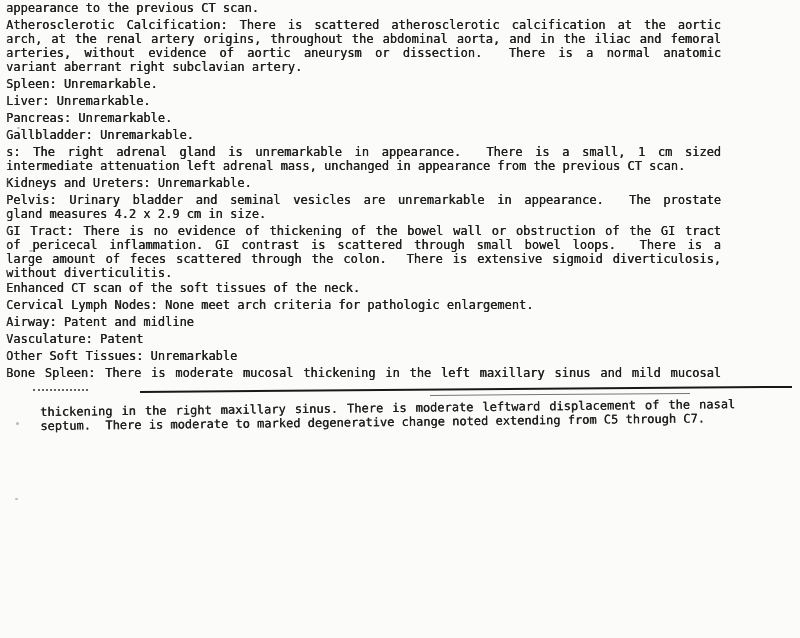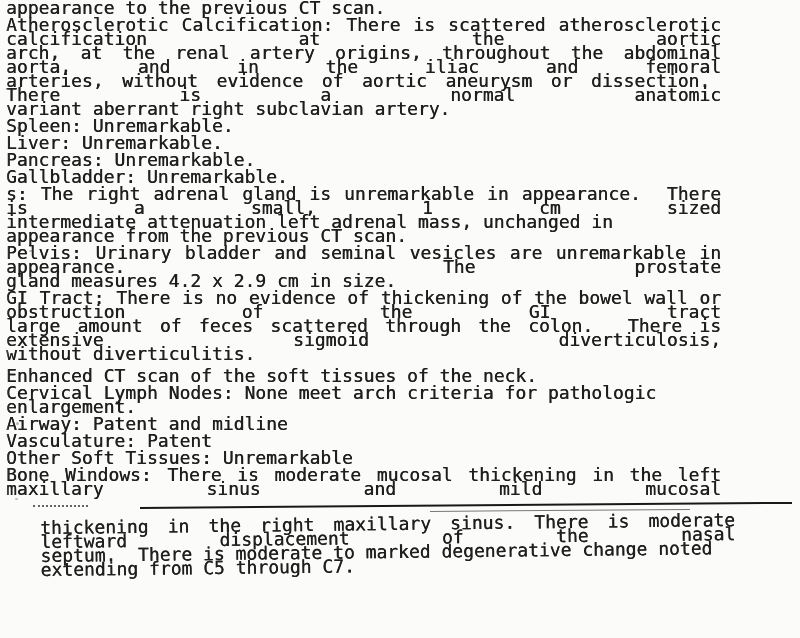--- a/index.html
+++ b/index.html
@@ -7,34 +7,34 @@
     padding: 0;
     width: 800px;
     height: 638px;
     overflow: hidden;
     background: #fbfbfa;
   }
   .page {
     position: absolute;
     inset: 0;
     font-family: "DejaVu Sans Mono", "Liberation Mono", monospace;
-    font-size: 18px;
+    font-size: 12px;
     line-height: 14px;
     color: var(--ink, #1f1f1f);
     background: var(--paper, #fbfbfa);
     text-shadow: 0.35px 0 0 currentColor;
   }
   .content {
     width: 715px;
     padding-left: 6px;
     padding-top: 1px;
   }
   .block { margin-top: 3px; }
   .block:first-child { margin-top: 0; }
-  .block.gap-lg { margin-top: 8px; }
+  .block.gap-lg { margin-top: 1px; }
   .line { white-space: normal; }
   .line.j {
     text-align: justify;
     text-align-last: justify;
   }
   .line.n { text-align: left; }
 
   
   .crease {
     position: relative;
@@ -123,45 +123,49 @@
         <div class="line n">Pancreas: Unremarkable.</div>
       </div>
       <div class="block">
         <div class="line n">Gallbladder: Unremarkable.</div>
       </div>
       <div class="block">
         <div class="line j">s: The right adrenal gland is unremarkable in appearance.&nbsp; There is a small, 1 cm sized</div>
         <div class="line n">intermediate attenuation left adrenal mass, unchanged in appearance from the previous CT scan.</div>
       </div>
       <div class="block">
+        <div class="line n">Kidneys and Ureters: Unremarkable.</div>
+      </div>
+      <div class="block">
         <div class="line j">Pelvis: Urinary bladder and seminal vesicles are unremarkable in appearance.&nbsp; The prostate</div>
         <div class="line n">gland measures 4.2 x 2.9 cm in size.</div>
       </div>
       <div class="block">
         <div class="line j">GI Tract: There is no evidence of thickening of the bowel wall or obstruction of the GI tract</div>
+        <div class="line j">of pericecal inflammation. GI contrast is scattered through small bowel loops.&nbsp; There is a</div>
         <div class="line j">large amount of feces scattered through the colon.&nbsp; There is extensive sigmoid diverticulosis,</div>
         <div class="line n">without diverticulitis.</div>
       </div>
       <div class="block gap-lg">
         <div class="line n">Enhanced CT scan of the soft tissues of the neck.</div>
       </div>
       <div class="block">
         <div class="line n">Cervical Lymph Nodes: None meet arch criteria for pathologic enlargement.</div>
       </div>
       <div class="block">
         <div class="line n">Airway: Patent and midline</div>
       </div>
       <div class="block">
         <div class="line n">Vasculature: Patent</div>
       </div>
       <div class="block">
         <div class="line n">Other Soft Tissues: Unremarkable</div>
       </div>
       <div class="block">
-        <div class="line j">Bone Windows: There is moderate mucosal thickening in the left maxillary sinus and mild mucosal</div>
+        <div class="line j">Bone Spleen: There is moderate mucosal thickening in the left maxillary sinus and mild mucosal</div>
       </div>
     </div>
 
   <div class="crease">
     <div class="crease-dashes"></div>
     <div class="crease-main"></div>
     <div class="crease-thin"></div>
   </div>
 
   <div class="bottom" id="footer-blocks">

